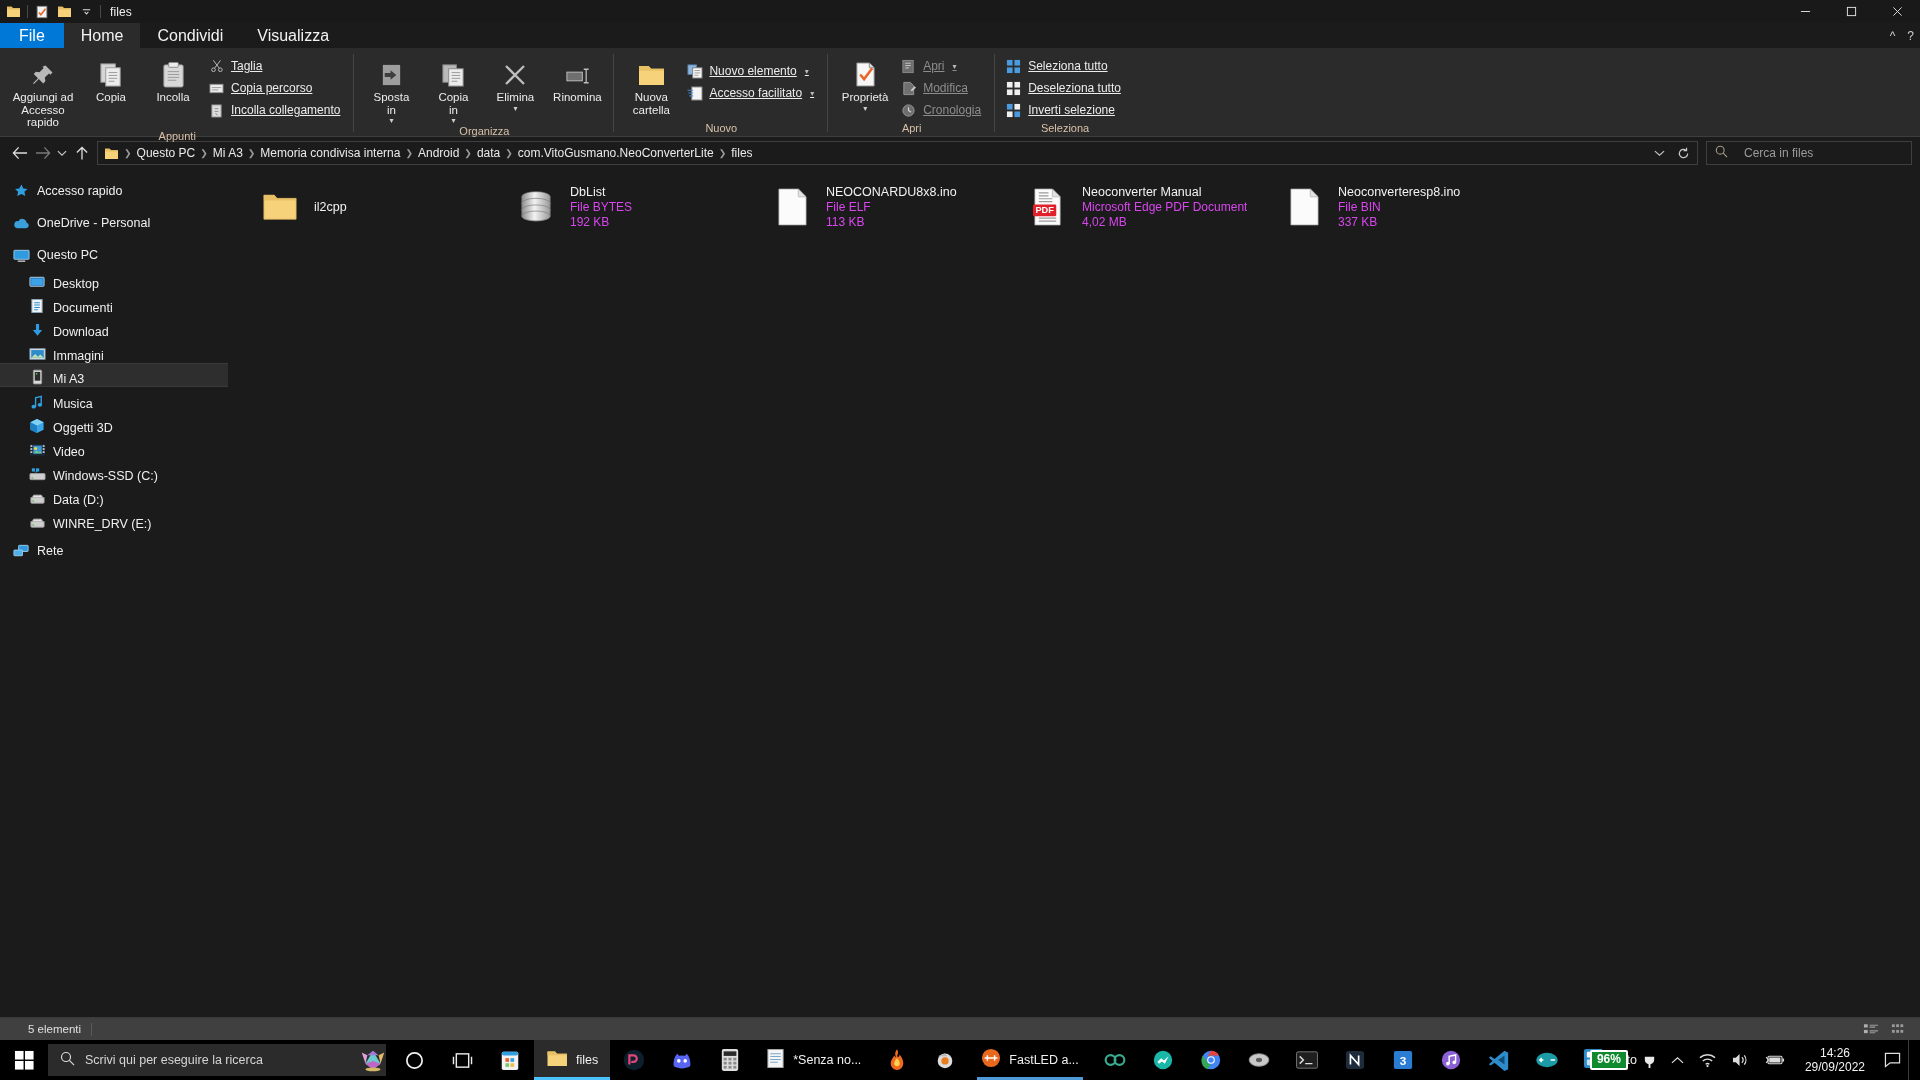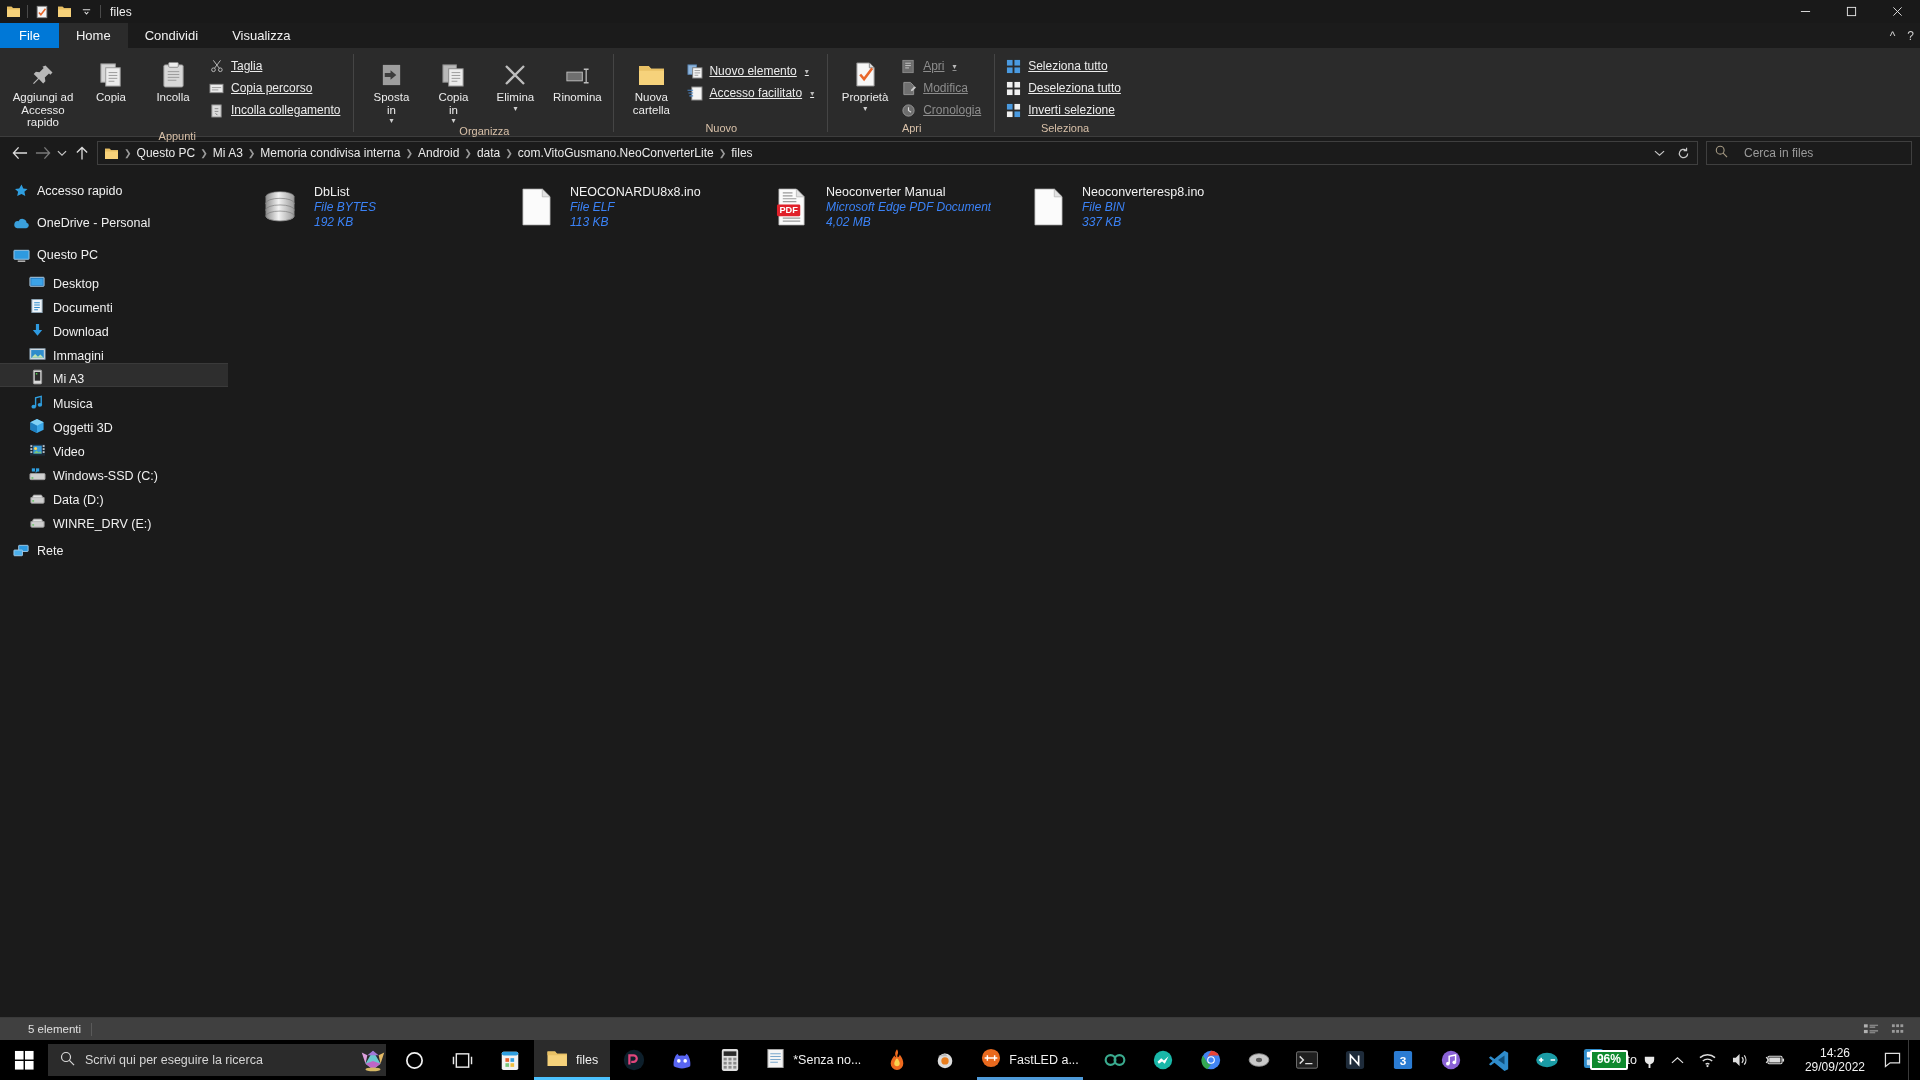--- a/index.html
+++ b/index.html
@@ -20,21 +20,21 @@
   }
   .qat { display: flex; align-items: center; gap: 0; padding-left: 2px; }
   .qat-ico { width: 22px; height: 22px; display: flex; align-items: center; justify-content: center; }
   .sep-v { width: 1px; height: 13px; background: #4a4a4a; margin: 0 3px; }
   .title-text { font-size: 12px; color: #f0f0f0; margin-left: 6px; letter-spacing: .1px; }
   .winbtns { position: absolute; right: 0; top: 0; height: 23px; display: flex; }
   .winbtn { width: 46px; height: 23px; display: flex; align-items: center; justify-content: center; }
 
   
   .tabbar { height: 25px; background: #1b1b1b; display: flex; align-items: stretch; flex: none; position: relative; }
-  .tab { padding: 0 17px; display: flex; align-items: center; font-size: 13px; color: #f2f2f2; }
+  .tab { padding: 0 17px; display: flex; align-items: center; font-size: 16px; color: #f2f2f2; }
   .tab.file { background: #0078d7; color: #fff; padding: 0 19px; }
   .tab.active { background: #2b2b2b; }
   .tabright { position: absolute; right: 6px; top: 0; height: 25px; display: flex; align-items: center; gap: 12px; }
   .tabright span { color: #cfcfcf; font-size: 12px; }
 
   
   .ribbon {
     height: 89px; background: #2b2b2b; display: flex; flex: none;
     border-bottom: 1px solid #3d3d3d; position: relative;
   }
@@ -104,21 +104,21 @@
 
   .content { flex: 1; position: relative; min-width: 0; }
   .filegrid { display: flex; flex-wrap: wrap; align-content: flex-start; padding: 12px 0 0 24px; }
   .fileitem {
     width: 256px; height: 52px; display: flex; align-items: center; gap: 10px;
     padding: 2px 4px; cursor: default;
   }
   .ficon { width: 48px; height: 48px; flex: none; display: flex; align-items: center; justify-content: center; }
   .finfo { display: flex; flex-direction: column; justify-content: center; min-width: 0; }
   .fname { font-size: 12.5px; color: #f2f2f2; line-height: 16px; white-space: nowrap; overflow: hidden; text-overflow: ellipsis; }
-  .fmeta { font-size: 12px; color: #3b82f6; line-height: 15px; white-space: nowrap; overflow: hidden; text-overflow: ellipsis; font-style: italic; }
+  .fmeta { font-size: 12px; color: #d946ef; line-height: 15px; white-space: nowrap; overflow: hidden; text-overflow: ellipsis; }
 
   
   .statusbar {
     height: 23px; background: #404040; border-top: 1px solid #3a3a3a; flex: none;
     display: flex; align-items: center; padding: 0 22px; position: relative;
   }
   .status-text { font-size: 11.5px; color: #e0e0e0; margin-left: 6px; }
   .status-div { width: 1px; height: 13px; background: #5a5a5a; margin: 0 10px; }
   .viewbtns { position: absolute; right: 10px; display: flex; gap: 6px; align-items: center; }
   .viewbtn { width: 22px; height: 20px; display: flex; align-items: center; justify-content: center; }
@@ -706,20 +706,31 @@
               <rect x="1" y="6" width="9" height="6" rx="0.6" fill="#4cb0ec" stroke="#9fc8e6"></rect>
             </svg>
         </span>
         <span>Rete</span>
       </div>
     </div>
 
     <div class="content">
       <div class="filegrid">
 
+        <div class="fileitem">
+          <div class="ficon">
+            <svg width="36" height="30" viewBox="0 0 38 31">
+                <path d="M2 3h11l2.8 3.4H36v22H2z" fill="#f6d27b" stroke="#d9b05c" stroke-width=".8"></path>
+                <path d="M2 3h11l2.8 3.4H36v2.2H2z" fill="#e9c165"></path>
+              </svg>
+          </div>
+          <div class="finfo">
+            <div class="fname">il2cpp</div>
+          </div>
+        </div>
 
         <div class="fileitem">
           <div class="ficon">
             <svg width="36" height="34" viewBox="0 0 38 36">
                 <defs>
                   <linearGradient id="dbg" x1="0" y1="0" x2="1" y2="0">
                     <stop offset="0" stop-color="#8e8e8e"></stop>
                     <stop offset=".45" stop-color="#f2f2f2"></stop>
                     <stop offset="1" stop-color="#9a9a9a"></stop>
                   </linearGradient>

